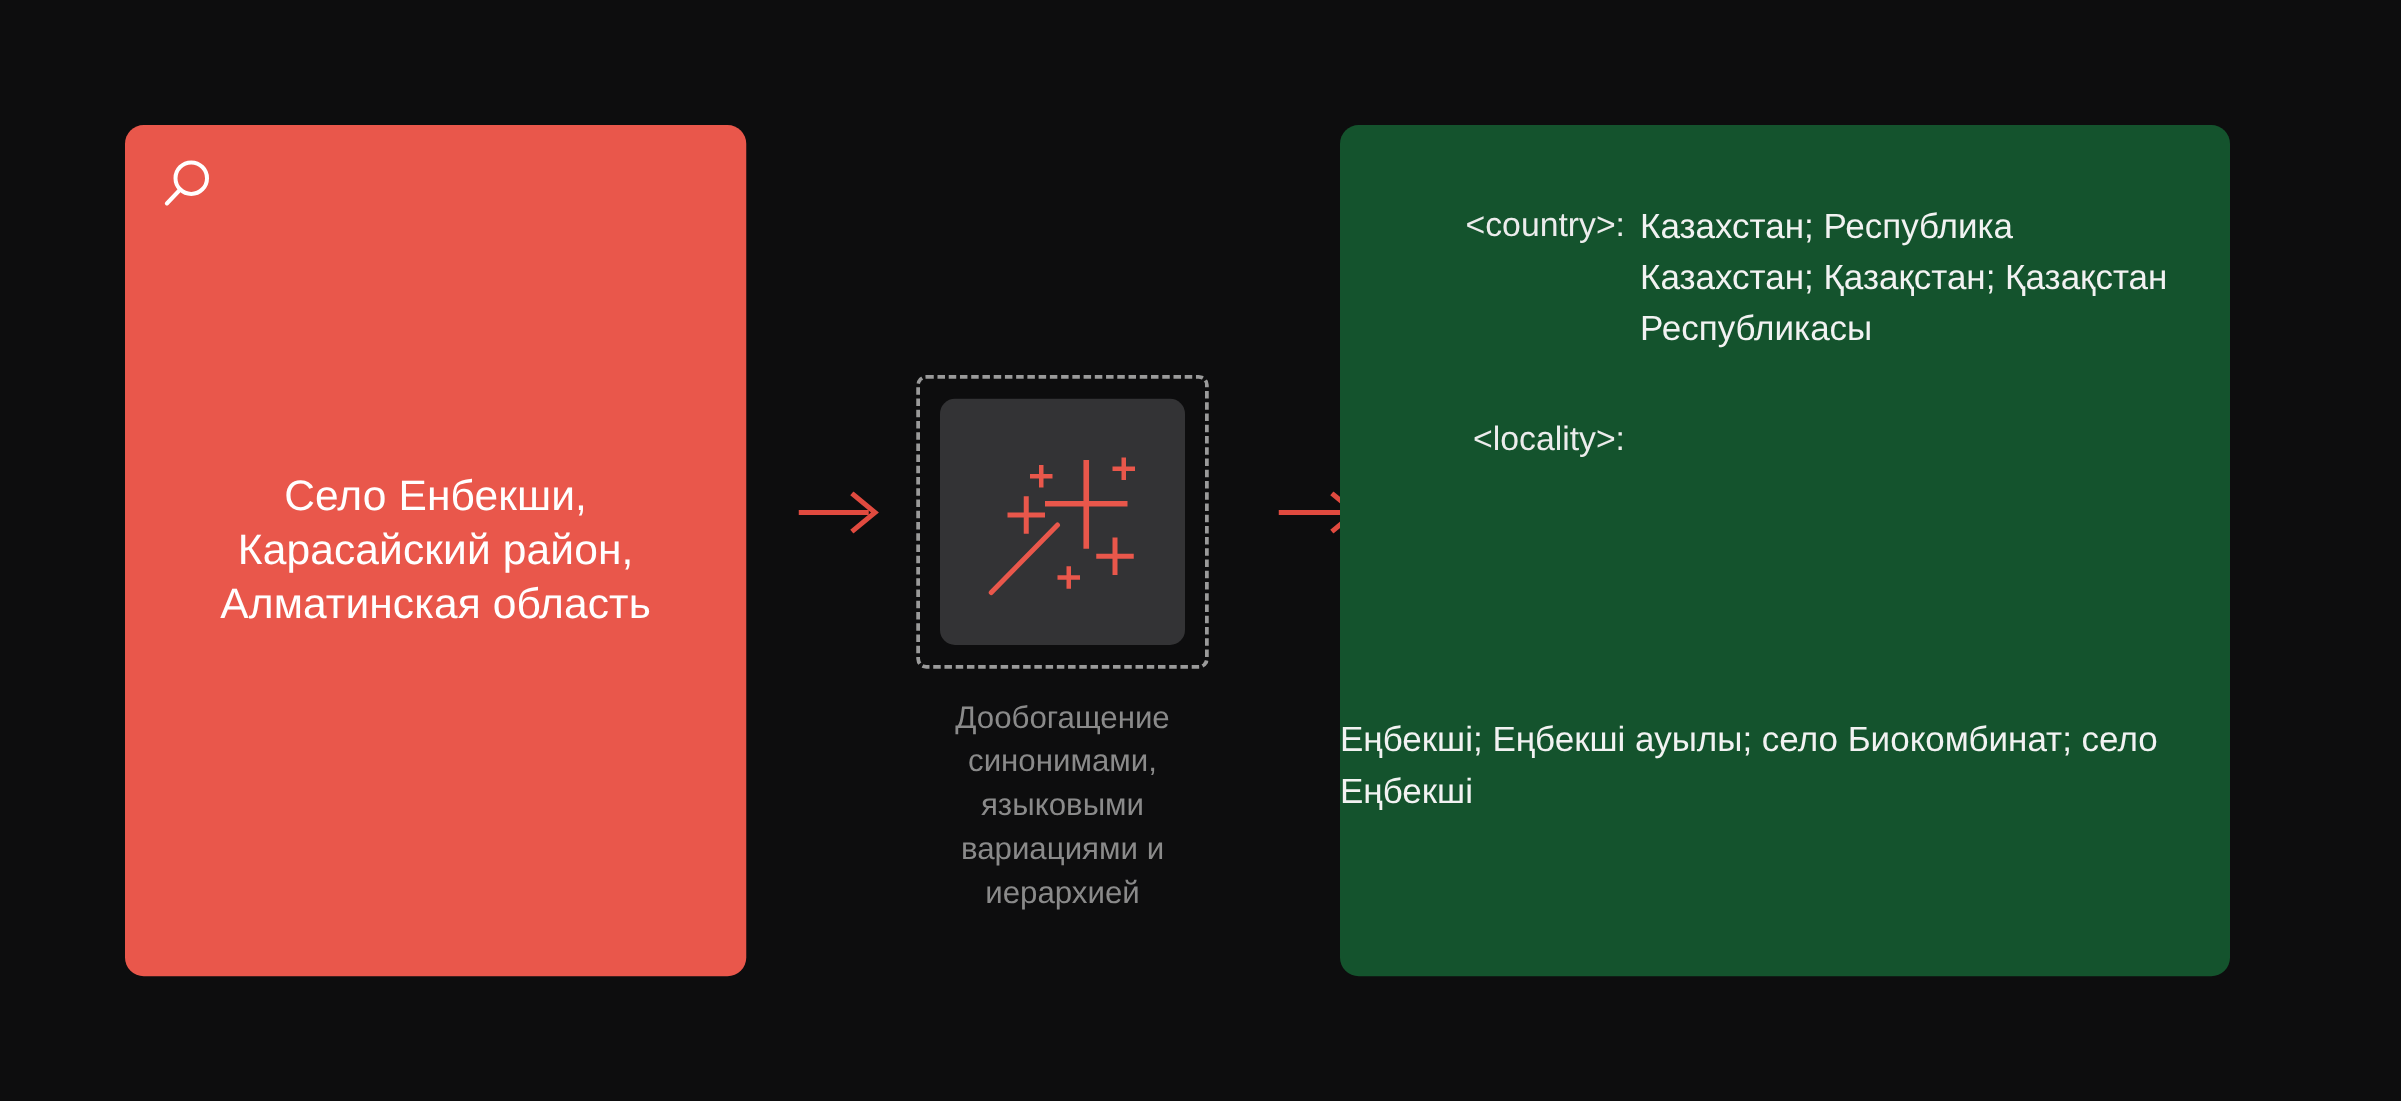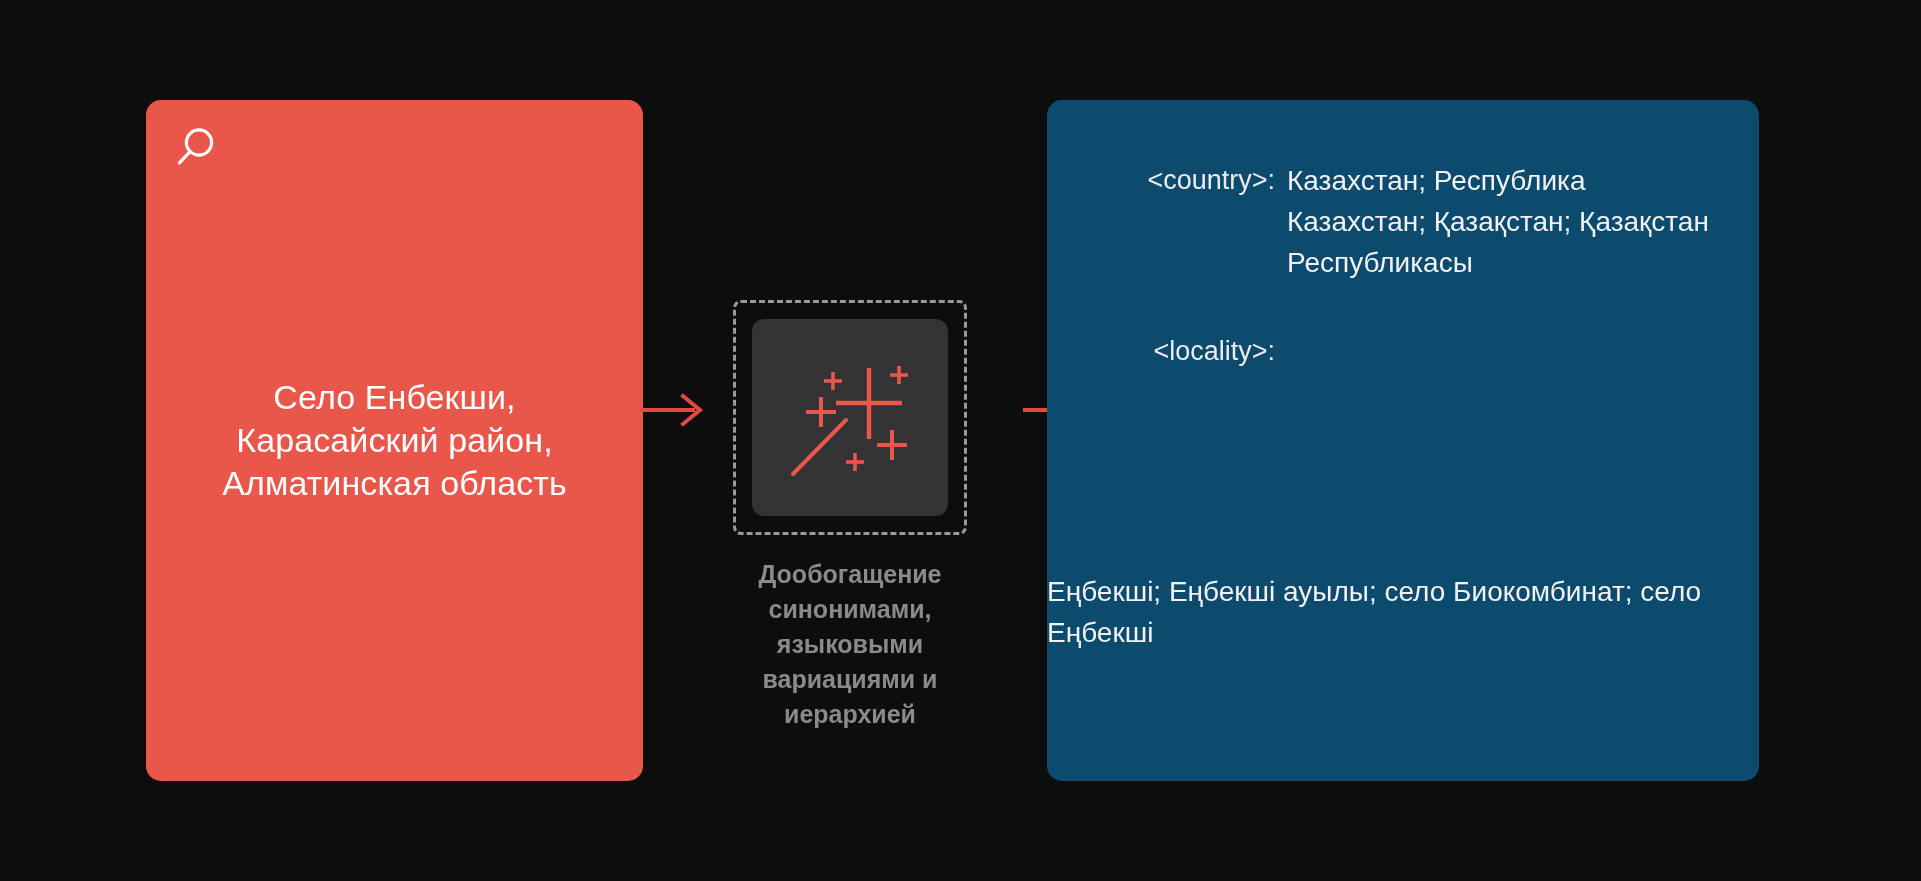--- a/index.html
+++ b/index.html
@@ -26,21 +26,20 @@
   
   .input-card {
     position: absolute;
     left: 100px;
     top: 100px;
     width: 497px;
     height: 681px;
     background: #e9574b;
     border-radius: 15px;
     box-sizing: border-box;
-    margin-left: 46px;
   }
   .search-icon {
     position: absolute;
     left: 26px;
     top: 25px;
     width: 46px;
     height: 46px;
   }
   .input-card-text {
     position: absolute;
@@ -75,21 +74,20 @@
 
   
   .enrich {
     position: absolute;
     left: 733px;
     top: 300px;
     width: 234px;
     display: flex;
     flex-direction: column;
     align-items: center;
-    font-weight: bold;
   }
   .dashed-box {
     width: 234px;
     height: 235px;
     box-sizing: border-box;
     border: 3px dashed #9a9a9a;
     border-radius: 8px;
     display: flex;
     align-items: center;
     justify-content: center;
@@ -108,25 +106,25 @@
     width: 250px;
     color: #8a8a8a;
     font-size: 25px;
     line-height: 35px;
     text-align: center;
   }
 
   
   .output-panel {
     position: absolute;
-    left: 1047px;
+    left: 1072px;
     top: 100px;
     width: 712px;
     height: 681px;
-    background: #0c4a6e;
+    background: #14532d;
     border-radius: 15px;
     box-sizing: border-box;
     padding: 60px 42px 60px 0;
     display: flex;
     flex-direction: column;
     justify-content: flex-start;
   }
   .field-row {
     display: flex;
     align-items: flex-start;

